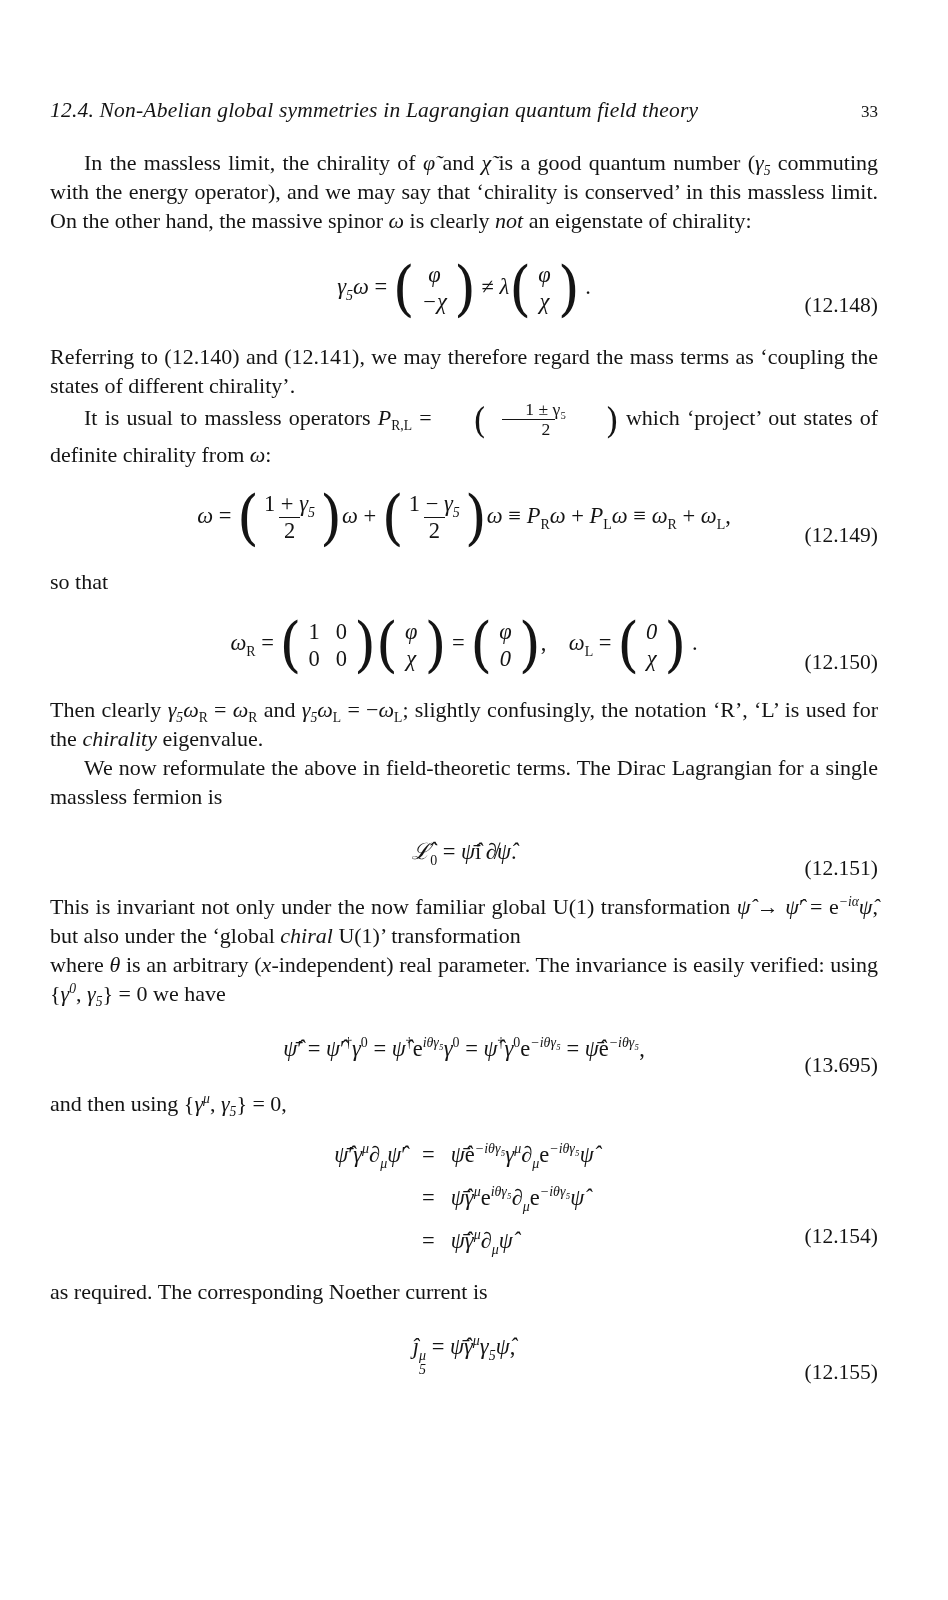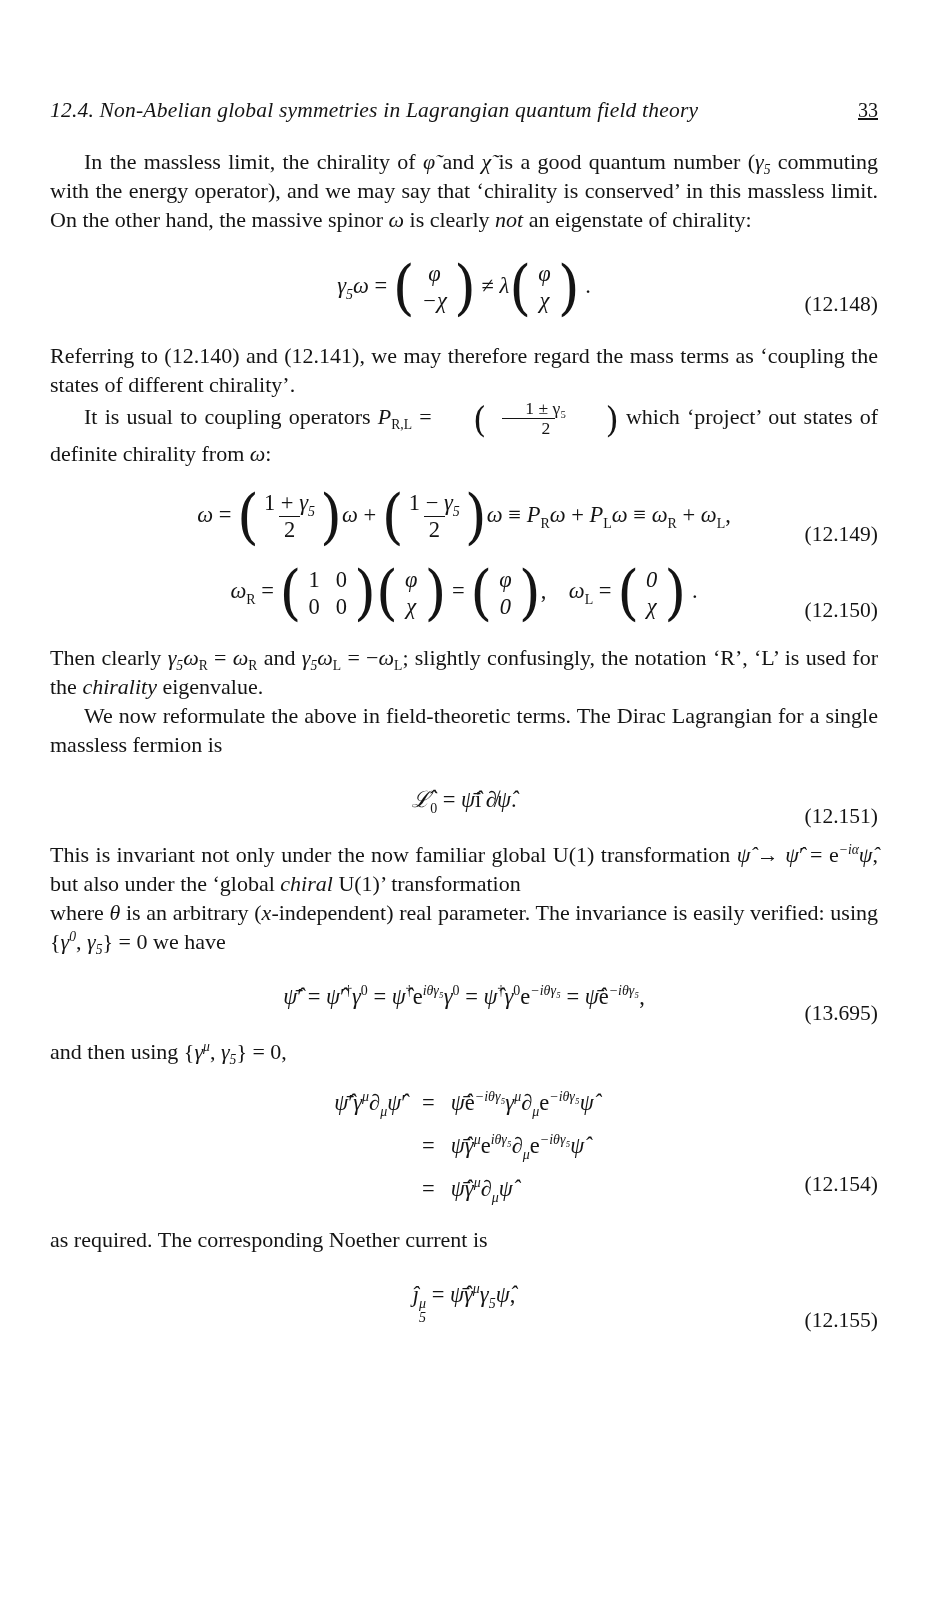--- a/index.html
+++ b/index.html
@@ -10,21 +10,21 @@
   }
   .page {
     position:relative; box-sizing:border-box;
     width:924px; height:1600px;
     padding:96px 46px 0 50px;
     font-size:22px; line-height:29px;
   }
   
   .hdr { display:flex; justify-content:space-between; align-items:baseline; margin-bottom:22px; }
   .hdr .title { font-style:italic; font-size:21.5px; letter-spacing:0.2px; }
-  .hdr .pnum { font-style:normal; font-size:20px; padding-left:14px;text-decoration:underline; }
+  .hdr .pnum { font-style:normal; font-size:17px; padding-left:14px; }
   
   p.para { margin:0; text-align:justify; }
   p.indent { text-indent:34px; }
   .mi { font-style:italic; }
   .mr { font-style:normal; }
   .eqbody .mr, .eqbody .mi { white-space:pre-wrap; }
   .msub { font-size:62%; vertical-align:-0.40em; line-height:0; }
   .msup { font-size:62%; vertical-align:0.62em; line-height:0; }
   
   .eq { position:relative; text-align:center; font-size:22.5px; }
@@ -65,21 +65,21 @@
         </span><span class="mr"> ≠ </span><span class="mi">λ</span><span class="pgroup">
           <span class="bp">(</span>
           <span class="colv mi"><span>φ</span><span>χ</span></span>
           <span class="bp">)</span>
         </span><span class="mr"> .</span></span>
     <span class="eqnum">(12.148)</span>
   </div>
 
   <p class="para"><span class="mr">Referring to (12.140) and (12.141), we may therefore regard the mass terms as ‘coupling the states of different chirality’.</span></p>
 
-  <p class="para indent mb8"><span class="mr">It is usual to coupling operators </span><span class="mi">P</span><span class="mr msub">R,L</span><span class="mr"> = </span><span class="ifr">
+  <p class="para indent mb8"><span class="mr">It is usual to massless operators </span><span class="mi">P</span><span class="mr msub">R,L</span><span class="mr"> = </span><span class="ifr">
         <span class="bp bp1">(</span>
         <span class="frac">
           <span class="num">1 ± γ₅</span>
           <span class="den">2</span>
         </span>
         <span class="bp bp1">)</span>
       </span><span class="mr"> which ‘project’ out states of definite chirality from </span><span class="mi">ω</span><span class="mr">:</span></p>
 
   <div class="eq my22">
     <span class="eqbody"><span class="mi">ω</span><span class="mr"> = </span><span class="pgroup">
@@ -93,20 +93,21 @@
           <span class="bp">(</span>
           <span class="pinner"><span class="frac">
               <span class="num"><span class="mr">1 − </span><span class="mi">γ</span><span class="msub mi">5</span></span>
               <span class="den"><span class="mr">2</span></span>
             </span></span>
           <span class="bp">)</span>
         </span><span class="mi">ω</span><span class="mr"> ≡ </span><span class="mi">P</span><span class="msub mr">R</span><span class="mi">ω</span><span class="mr"> + </span><span class="mi">P</span><span class="msub mr">L</span><span class="mi">ω</span><span class="mr"> ≡ </span><span class="mi">ω</span><span class="msub mr">R</span><span class="mr"> + </span><span class="mi">ω</span><span class="msub mr">L</span><span class="mr">,</span></span>
     <span class="eqnum">(12.149)</span>
   </div>
 
+  <p class="para"><span class="mr">so that</span></p>
 
   <div class="eq my22">
     <span class="eqbody"><span class="mi">ω</span><span class="msub mr">R</span><span class="mr"> = </span><span class="pgroup">
           <span class="bp">(</span>
           <span class="matg mr"><span>1</span><span>0</span><span>0</span><span>0</span></span>
           <span class="bp">)</span>
         </span><span class="pgroup">
           <span class="bp">(</span>
           <span class="colv mi"><span>φ</span><span>χ</span></span>
           <span class="bp">)</span>

